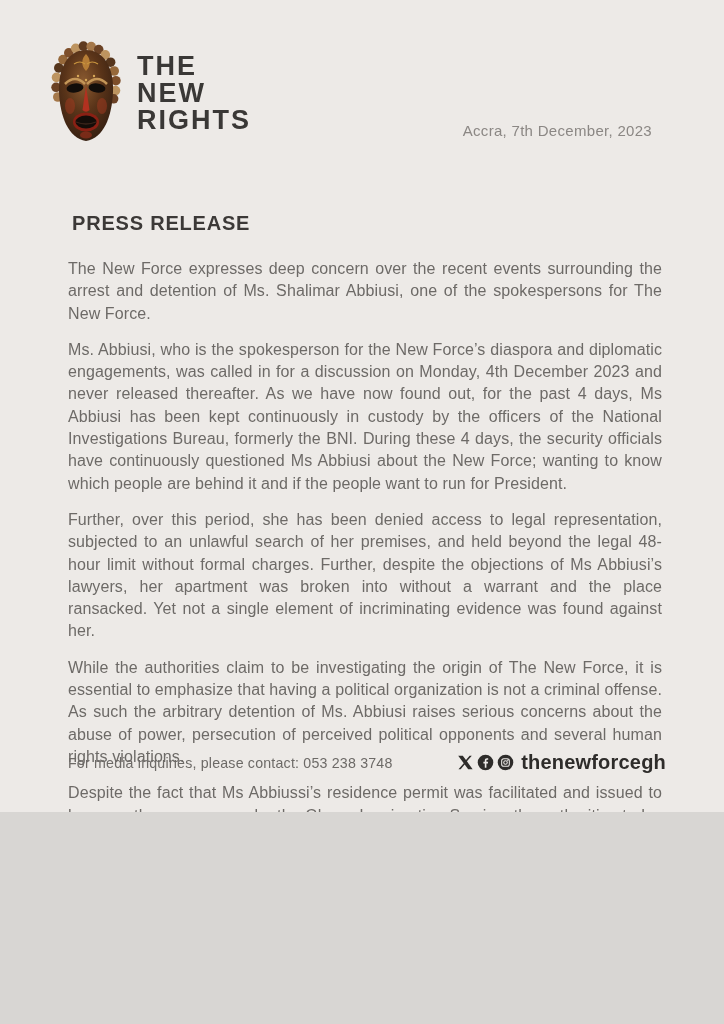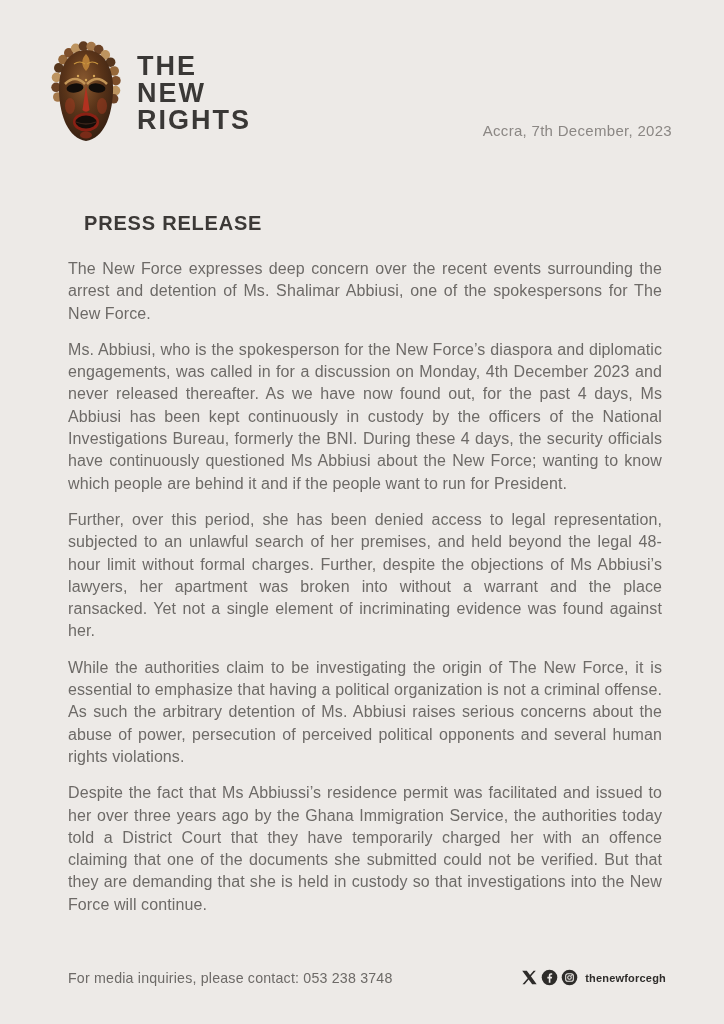--- a/index.html
+++ b/index.html
@@ -4,21 +4,21 @@
 <style>
   html, body {
     margin: 0;
     padding: 0;
     background: #d8d6d3;
     font-family: "Liberation Sans", sans-serif;
   }
   .page {
     position: relative;
     width: 724px;
-    height: 1024px;
+    height: 812px;
     margin: 0 auto;
     background: #edeae7;
     overflow: hidden;
   }
 
   
   .logo {
     position: absolute;
     left: 48px;
     top: 40px;
@@ -31,37 +31,37 @@
     display: flex;
     flex-direction: column;
     font-size: 27px;
     line-height: 27px;
     font-weight: 800;
     letter-spacing: 2px;
     color: #3a3836;
   }
   .dateline {
     position: absolute;
-    right: 52px;
+    right: 72px;
     top: 122px;
     font-size: 15px;
     color: #8b8784;
     letter-spacing: 0.3px;
     text-align: right;
   }
 
   
   .content {
     position: absolute;
     left: 68px;
     right: 62px;
     top: 212px;
   }
   .doc-title {
-    margin: 0 0 23px 16px;
+    margin: 0 0 23px 4px;
     font-size: 20px;
     font-weight: 800;
     letter-spacing: 0.8px;
     color: #3c3937;
   }
   .headline {
     margin: 0 0 15px 0;
     font-size: 14.6px;
     font-weight: bold;
     line-height: 22px;
@@ -95,21 +95,21 @@
   }
   .social {
     display: flex;
     align-items: center;
     gap: 3px;
   }
   .social .icon { display: inline-flex; width: 17px; height: 17px; }
   .social .icon svg { width: 100%; height: 100%; }
   .handle {
     margin-left: 4px;
-    font-size: 11px;
+    font-size: 20px;
     font-weight: 800;
     color: #2e2c2a;
     letter-spacing: 0.2px;
   }
 </style>
 </head>
 <body>
 
 <div class="page">
 

